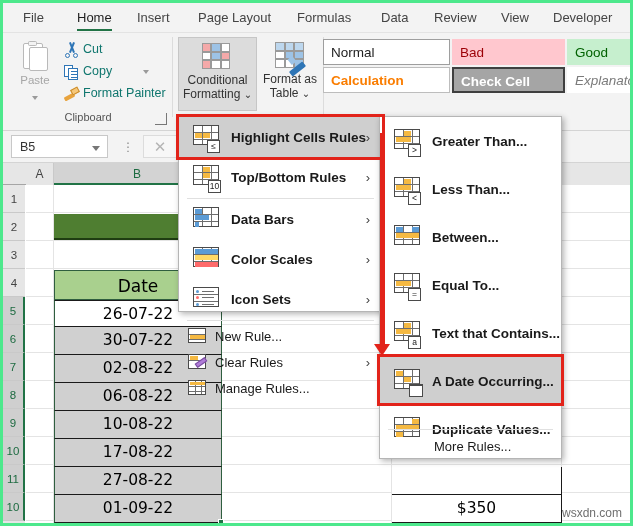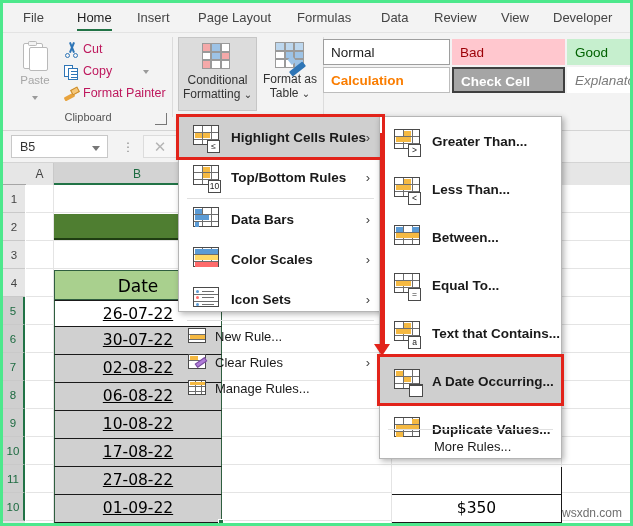--- a/index.html
+++ b/index.html
@@ -56,21 +56,21 @@
   }
   .clip-icon .clipTop {
     position:absolute; left:8px; top:1px; width:9px; height:5px;
     border:1.5px solid #b9b9b9; border-radius:1.5px; background:#f3f3f3;
   }
   .caret-dn {
     width:0;height:0;border-left:3.5px solid transparent;border-right:3.5px solid transparent;
     border-top:4px solid #9a9a9a; display:inline-block; margin:0 auto;
   }
   .cmd {
-    position:absolute; height:21px; line-height:21px; font-size:12.5px; color:#be185d;
+    position:absolute; height:21px; line-height:21px; font-size:12.5px; color:#0f766e;
     white-space:nowrap; padding-left:22px;
   }
   .cmd .ci { position:absolute; left:2px; top:2px; width:17px; height:17px; }
   
   .ic-scissors::before, .ic-scissors::after {
     content:""; position:absolute; width:1.6px; height:11px; background:#2e75b6; top:1px; left:8px;
   }
   .ic-scissors::before { transform:rotate(22deg); }
   .ic-scissors::after { transform:rotate(-22deg); }
   .ic-scissors i {
@@ -158,21 +158,20 @@
     background:#a9d08e; color:#000; font-size:17px;
     font-family:"DejaVu Sans", sans-serif;
     text-align:center; line-height:30px; border:1px solid #2f5e3f;
   }
   .datacell {
     background:#d0d0d0; color:#000; font-size:15.5px;
     font-family:"DejaVu Sans", sans-serif;
     text-align:center; line-height:26px;
     border-left:1px solid #2f5e3f; border-right:1px solid #2f5e3f;
     border-bottom:1px solid #1a1a1a;
-    text-decoration:underline;
   }
   .datacell.first { background:#ffffff; border-top:1px solid #1a1a1a; }
   .namecell {
     background:#fff; color:#000; font-size:15.5px;
     font-family:"DejaVu Sans", sans-serif;
     text-align:center; line-height:26px;
     border-left:1px solid #1a1a1a; border-right:1px solid #1a1a1a;
     border-bottom:1px solid #1a1a1a;
   }
   .pricecell {

